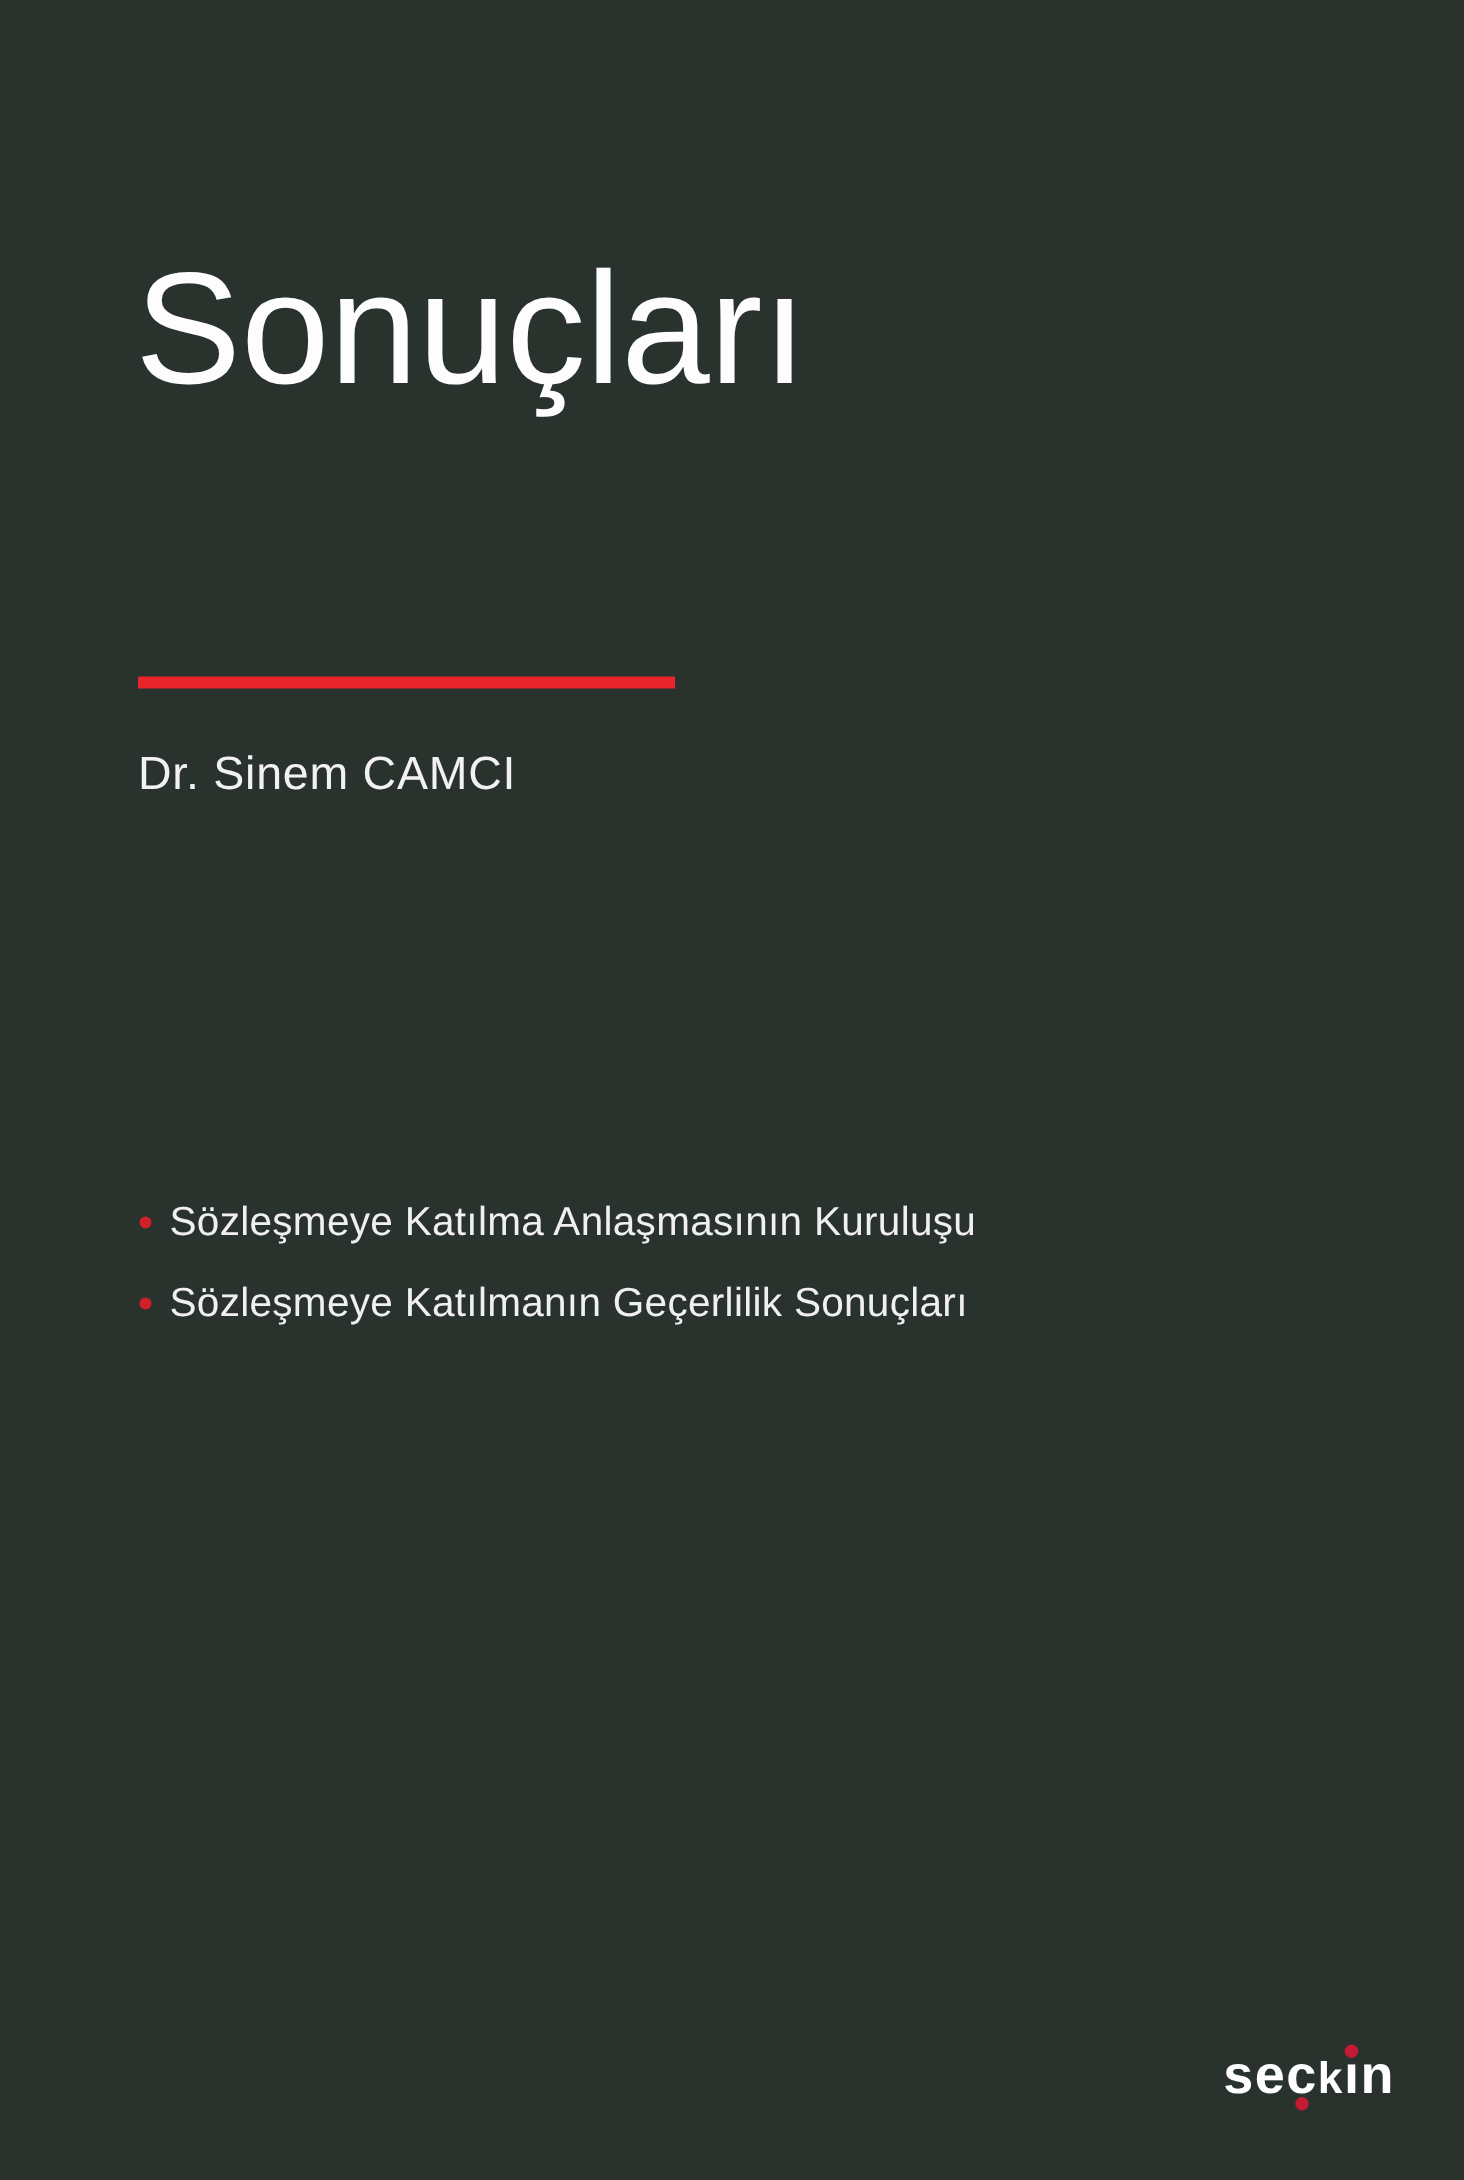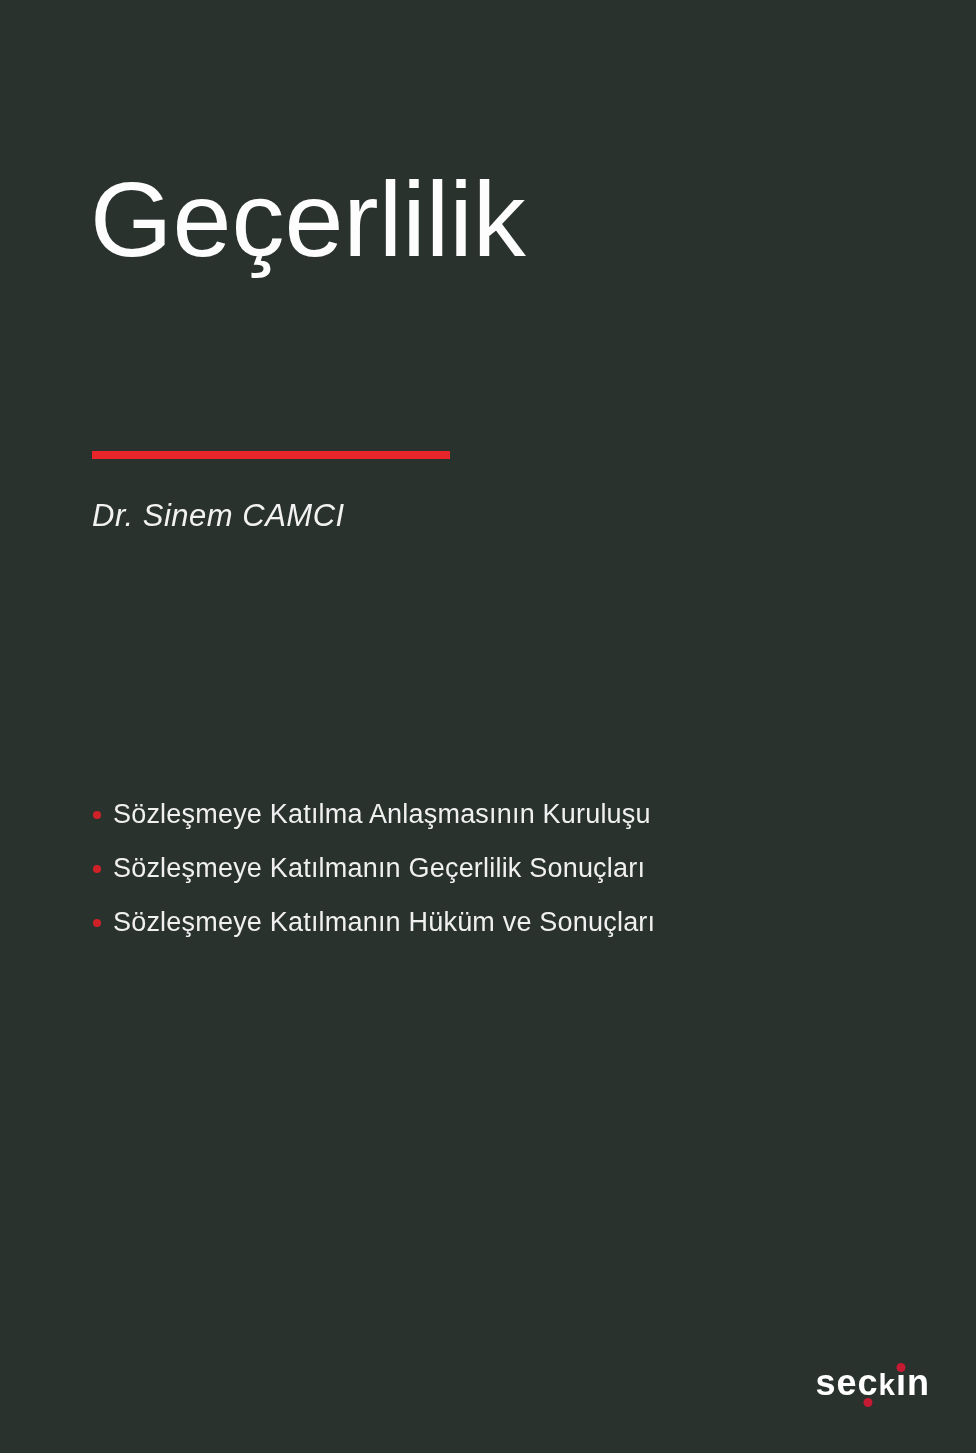--- a/index.html
+++ b/index.html
@@ -33,21 +33,20 @@
     height: 8px;
     background: #e8252b;
   }
   .author {
     position: absolute;
     left: 92px;
     top: 498px;
     color: #f2f2f2;
     font-size: 31px;
     letter-spacing: 0.5px;
-    font-style: italic;
   }
   .topics {
     position: absolute;
     left: 93px;
     top: 797px;
     display: flex;
     flex-direction: column;
     gap: 19px;
     text-align: center;
   }
@@ -96,39 +95,35 @@
   }
   .logo-dot.above { top: -2px; }
   .logo-dot.below { bottom: -0.16em; }
 </style>
 </head>
 <body>
 
 <div class="cover">
 
   <div class="title">
-    <div>Geçerlilik</div>
+    <div>Sonuçları</div>
   </div>
 
   <div class="accent-rule"></div>
 
   <div class="author">Dr. Sinem CAMCI</div>
 
   <div class="topics">
     <div class="topic">
       <span class="bullet-dot"></span>
       <span>Sözleşmeye Katılma Anlaşmasının Kuruluşu</span>
     </div>
     <div class="topic">
       <span class="bullet-dot"></span>
       <span>Sözleşmeye Katılmanın Geçerlilik Sonuçları</span>
     </div>
-    <div class="topic">
-      <span class="bullet-dot"></span>
-      <span>Sözleşmeye Katılmanın Hüküm ve Sonuçları</span>
-    </div>
   </div>
 
   <div class="logo">
     <span>se</span><span class="glyph-wrap"><span>c</span><span class="logo-dot below"></span></span><span class="k-glyph">k</span><span class="glyph-wrap"><span>ı</span><span class="logo-dot above"></span></span><span>n</span>
   </div>
 
 </div>
 
 </body></html>

